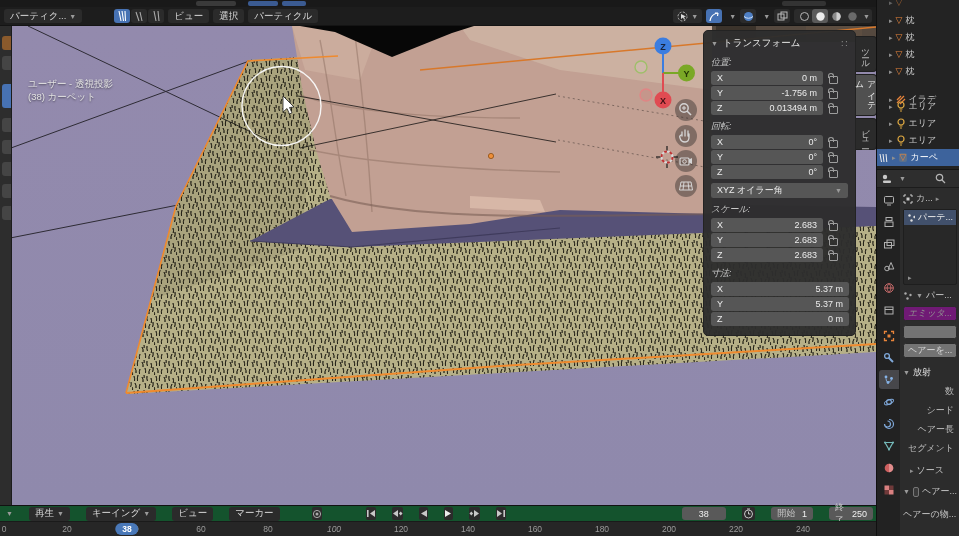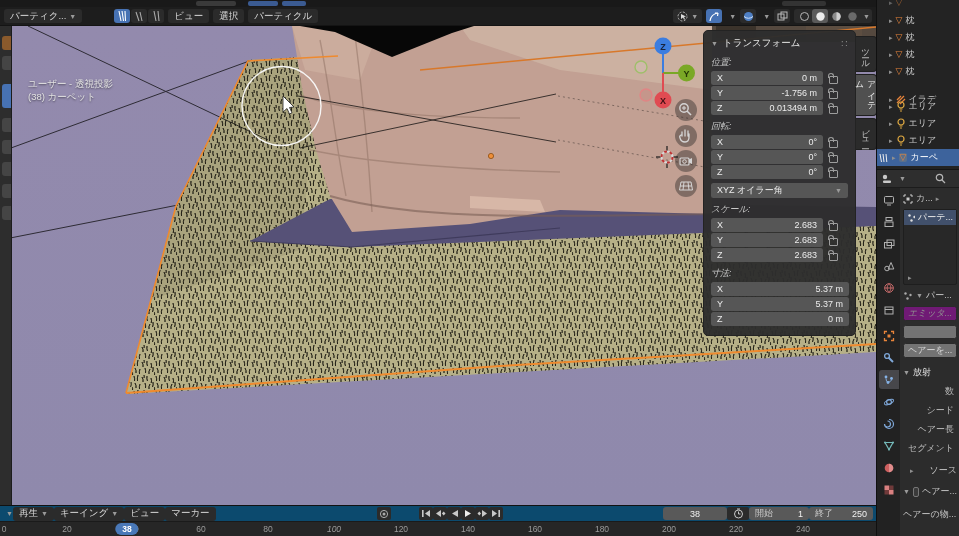--- a/index.html
+++ b/index.html
@@ -59,22 +59,22 @@
   .prow{margin:4px 3px 0;display:flex;align-items:center;gap:3px;white-space:nowrap;}
   .pbtn{background:#737373;border:1px solid #2a2a2a;border-radius:2.5px;height:13px;display:flex;
         align-items:center;padding:0 4px;margin:4px 3px 0;color:#d6d6d6;white-space:nowrap;overflow:hidden;}
   .pbtn.dim{color:#8f8f8f;background:#701a75;font-style:italic;}
   .rlabel{text-align:right;margin:6px 6px 0 0;color:#bdbdbd;white-space:nowrap;overflow:hidden;}
   .chk{width:8px;height:8px;border:1px solid #777;border-radius:2px;background:#3a3a3a;}
   #plist{margin:4px 3px 0;height:74px;background:#282828;border:1px solid #1e1e1e;border-radius:2px;position:relative;}
   #plist .lrow{height:15px;background:#41506b;display:flex;align-items:center;gap:3px;padding:0 3px;
                color:#e8e8e8;white-space:nowrap;overflow:hidden;}
   
-  #tl-header{left:0;top:505px;width:876px;height:16px;background:#0c4a6e;border-top:1px solid #121212;
-             display:flex;align-items:center;gap:0;padding:0 3px;box-sizing:border-box;}
+  #tl-header{left:0;top:505px;width:876px;height:16px;background:#14532d;border-top:1px solid #121212;
+             display:flex;align-items:center;gap:16px;padding:0 3px;box-sizing:border-box;}
   #tl-ruler{left:0;top:521px;width:876px;height:15px;background:#262626;border-top:1px solid #1a1a1a;}
   .tick{position:absolute;top:2px;transform:translateX(-50%);color:#9b9b9b;font-size:8.5px;}
   #cfbadge{position:absolute;top:1px;left:127px;transform:translateX(-50%);background:#4978b8;color:#fff;
            font-size:8.5px;font-weight:bold;border-radius:7px;padding:1px 7px;}
   .playbtn{width:14px;height:13px;background:#2b2b2b;border-radius:2px;display:flex;align-items:center;justify-content:center;}
   .tlfield{background:#595959;border-radius:3px;height:13px;display:flex;align-items:center;padding:0 6px;
            color:#f0f0f0;font-size:9px;gap:4px;}
   svg{display:block;}
 </style>
 </head>
@@ -628,21 +628,21 @@
             <span>ヘアーを...</span>
           </div>
       <div class="prow" style="margin-top:8px;">
         <span class="chev" style="margin:0;">▼</span>
         <span style="color:#e0e0e0;">放射</span>
       </div>
       <div class="rlabel">数</div>
       <div class="rlabel">シード</div>
       <div class="rlabel">ヘアー長</div>
       <div class="rlabel">セグメント</div>
-      <div class="prow" style="margin-top:9px;margin-left:10px;justify-content:space-between;">
+      <div class="prow" style="margin-top:9px;margin-left:10px;">
         <span class="exp" style="color:#8f8f8f;font-size:7px;">▸</span>
         <span>ソース</span>
       </div>
       <div class="prow" style="margin-top:8px;">
         <span class="chev" style="margin:0;">▼</span>
         <span class="chk"></span>
         <span>ヘアー...</span>
       </div>
       <div class="prow" style="margin-top:10px;">
         <span>ヘアーの物...</span>

